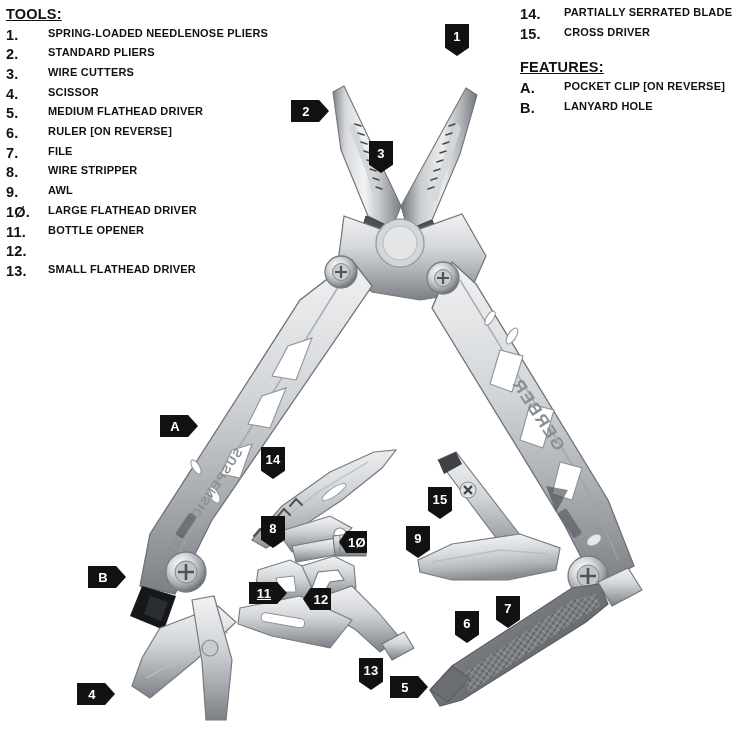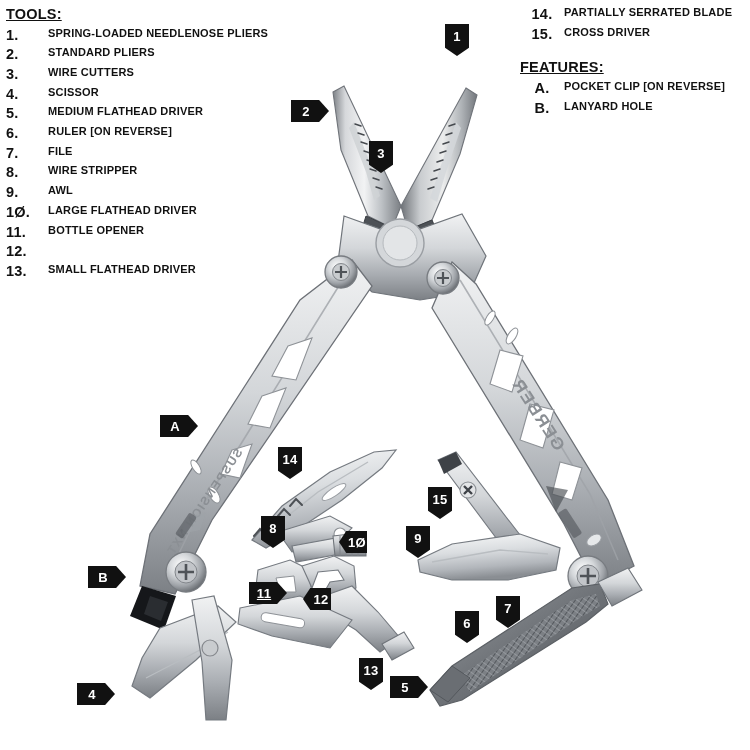--- a/index.html
+++ b/index.html
@@ -47,21 +47,21 @@
     font-size: 14.5px;
     font-weight: bold;
     letter-spacing: .2px;
   }
   .legend-label {
     flex: 1 1 auto;
     font-size: 11px;
     font-weight: bold;
     letter-spacing: .2px;
   }
-  .legend.right .legend-num { width: 44px; text-align: center; }
+  .legend.right .legend-num { width: 44px; }
   .spacer-row { height: 14px; }
 
   
   #photo-stage {
     position: absolute;
     left: 0; top: 0;
     width: 750px; height: 750px;
     pointer-events: none;
   }
   #photo-stage svg { display: block; }
@@ -384,21 +384,21 @@
 <div id="callout-layer">
     <div class="callout dir-down" style="left: 445px; top: 24px;">
       <span>1</span>
     </div>
     <div class="callout dir-right" style="left: 291px; top: 100px;">
       <span>2</span>
     </div>
     <div class="callout dir-down" style="left: 369px; top: 141px;">
       <span>3</span>
     </div>
-    <div class="callout dir-down" style="left: 278px; top: 447px;">
+    <div class="callout dir-down" style="left: 261px; top: 447px;">
       <span>14</span>
     </div>
     <div class="callout dir-down" style="left: 261px; top: 516px;">
       <span>8</span>
     </div>
     <div class="callout dir-left" style="left: 339px; top: 531px;">
       <span>1Ø</span>
     </div>
     <div class="callout dir-right" style="left: 249px; top: 582px; text-decoration: underline;">
       <span>11</span>

